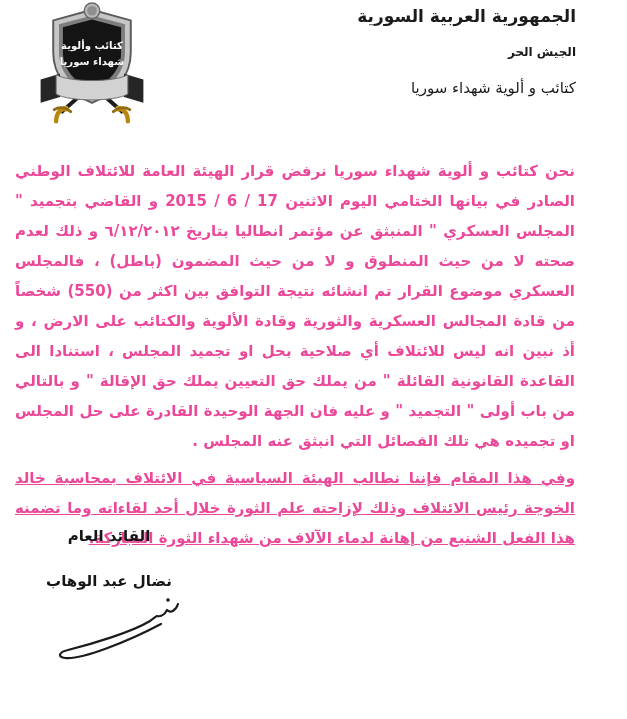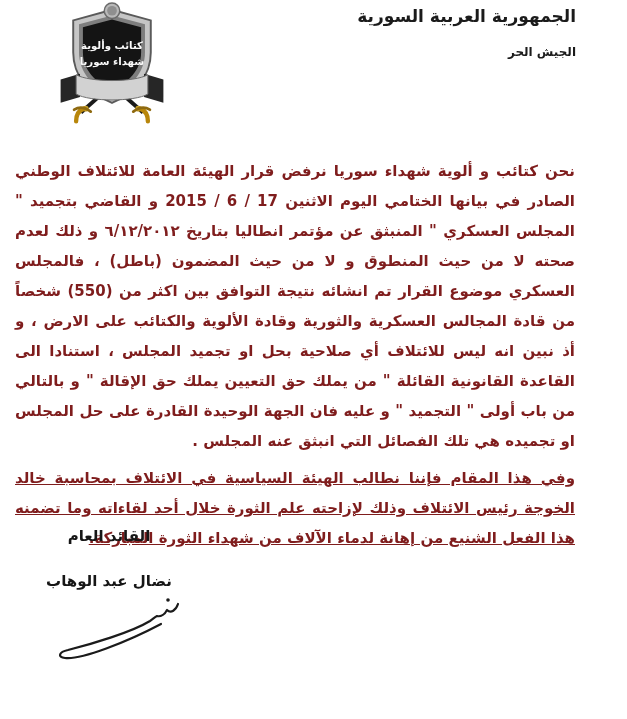--- a/index.html
+++ b/index.html
@@ -6,47 +6,48 @@
   .page {
     position:relative; width:582px; height:719px; background:#ffffff;
     font-family:"DejaVu Sans", sans-serif; color:#1b1b1b; overflow:hidden;
   }
   
   .hdr { position:absolute; top:6px; right:6px; text-align:right; direction:rtl; }
   .hdr-country { font-size:17px; font-weight:700; letter-spacing:0; }
   .hdr-army    { font-size:12px; font-weight:700; margin-top:19px; }
   .hdr-org     { font-size:15px; font-weight:400; margin-top:20px; }
   
-  .emblem { position:absolute; left:48px; top:2px; width:128px; height:128px; }
+  .emblem { position:absolute; left:28px; top:2px; width:128px; height:128px; }
   .emblem svg { width:100%; height:100%; display:block; }
   .emblem text { font-family:"DejaVu Sans", sans-serif; font-weight:700; }
   
   .doc-body {
     position:absolute; top:156px; right:7px; left:15px;
     direction:rtl; text-align:justify; font-size:15px; font-weight:700;
-    line-height:30px; color:#7f1d1d;
+    line-height:30px; color:#ec4899;
   }
   .doc-body p { margin:0; }
   .doc-body p + p { margin-top:7px;text-decoration:underline; }
   
   .sign {
     position:absolute; left:38px; top:527px; width:142px; text-align:center;
     direction:rtl; font-weight:700; font-size:15px; color:#161616;
   }
   .sign-name { margin-top:27px; }
   .sig-scribble { position:absolute; left:40px; top:592px; width:170px; height:72px; }
 </style>
 </head>
 <body>
 
 <div class="page">
 
   <div class="hdr">
     <div class="hdr-country">الجمهورية العربية السورية</div>
     <div class="hdr-army">الجيش الحر</div>
+    <div class="hdr-org">كتائب و ألوية شهداء سوريا</div>
   </div>
 
   <div class="emblem">
     <svg viewBox="0 0 130 132">
 
       <g>
         <line x1="34" y1="58" x2="97" y2="114" stroke="#1b1b1b" stroke-width="4"></line>
         <line x1="96" y1="58" x2="33" y2="114" stroke="#1b1b1b" stroke-width="4"></line>
       </g>
 

